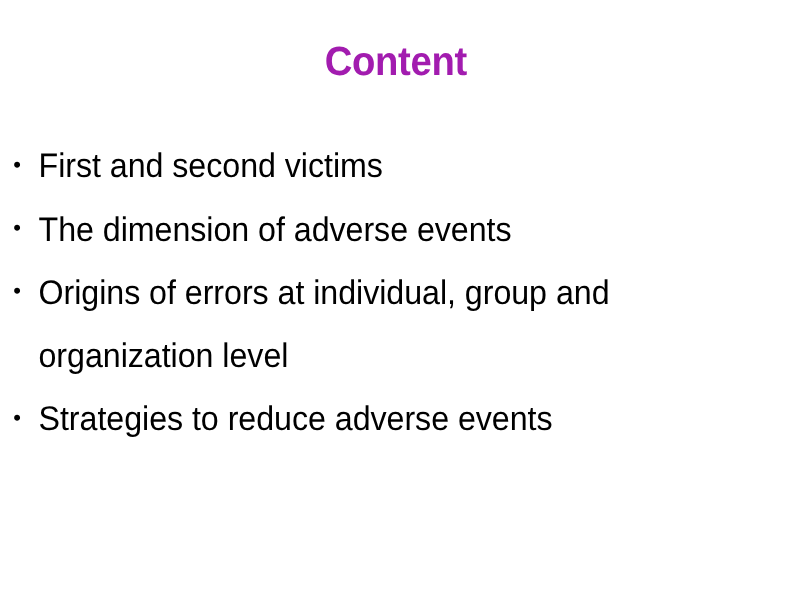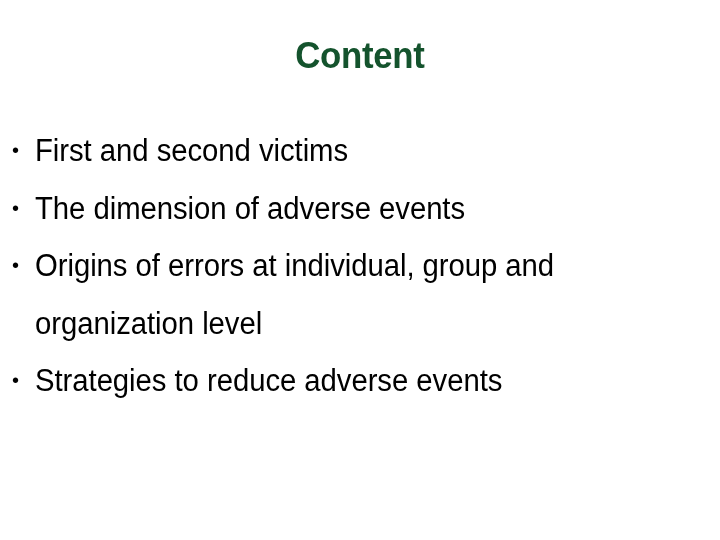--- a/index.html
+++ b/index.html
@@ -29,21 +29,21 @@
   #slide-title {
     position: absolute;
     left: 0;
     top: 34px;
     width: 720px;
     text-align: center;
     font-size: 37px;
     font-weight: bold;
     line-height: 44px;
     letter-spacing: -0.3px;
-    color: #14532d;
+    color: #a21caf;
     white-space: nowrap;
   }
   #slide-title .title-inner {
     display: inline-block;
     transform: scaleX(0.94);
     transform-origin: center center;
   }
 
   
   #bullet-list {

